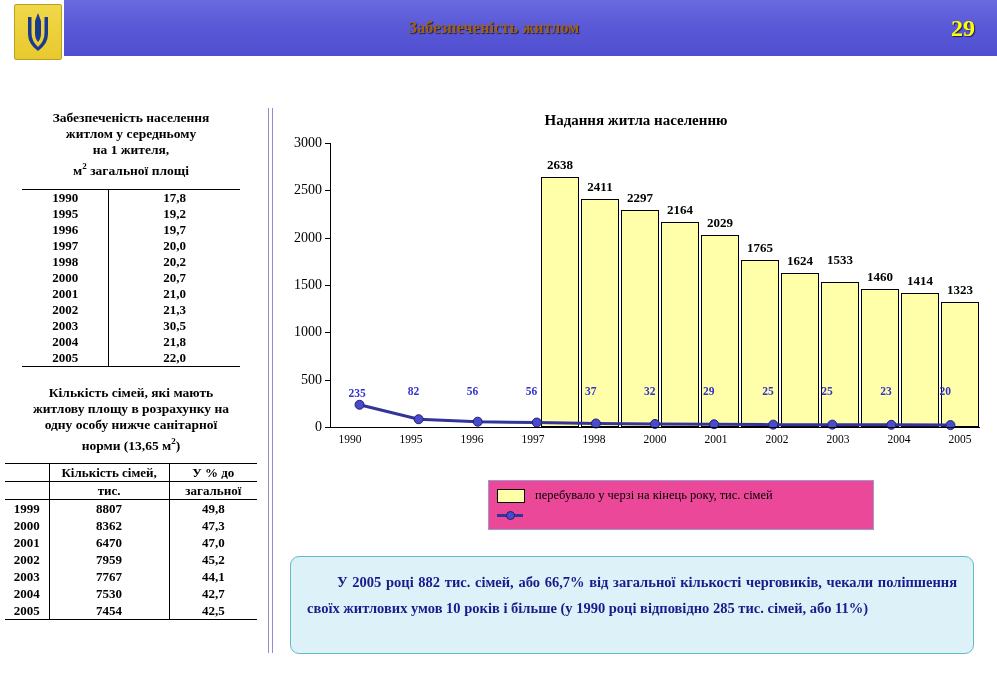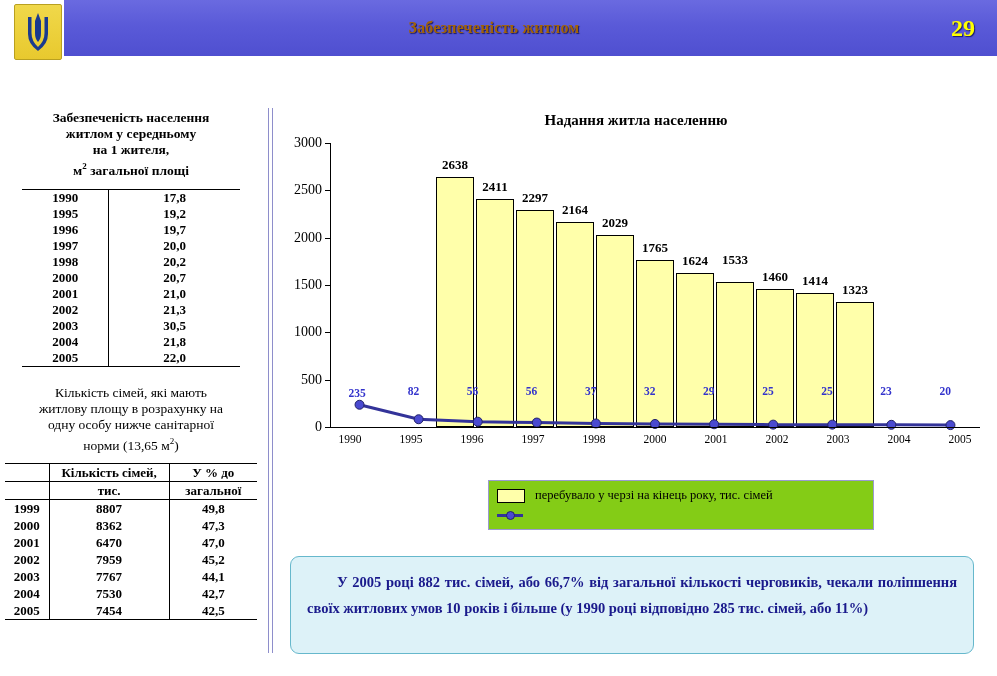--- a/index.html
+++ b/index.html
@@ -63,21 +63,21 @@
     border-collapse:collapse;margin:6px auto 0 auto;width:218px;
     font-size:13px;font-weight:bold;
   }
   table.t1 td{padding:0px 0;height:16px;line-height:16px;}
   table.t1 td.y{width:86px;text-align:center;border-right:1px solid #000;}
   table.t1 td.v{width:130px;text-align:center;}
   table.t1 tr.top td{border-top:1px solid #000;}
   table.t1 tr.last td{border-bottom:1px solid #000;}
 
   .lcaption2{
-    text-align:center;font-size:13.5px;font-weight:normal;color:#000;
+    text-align:center;font-size:13.5px;font-weight:bold;color:#000;
     line-height:16px;padding:18px 12px 6px 12px;
   }
   .lcaption2 sup{font-size:9px;}
 
   table.t2{
     border-collapse:collapse;margin:4px auto 0 auto;width:252px;
     font-size:13px;font-weight:bold;
   }
   table.t2 td,table.t2 th{
     padding:0;height:17px;line-height:17px;text-align:center;font-weight:bold;
@@ -101,21 +101,21 @@
   .plot{
     position:relative;left:0;top:0;width:700px;height:330px;
   }
   .yaxis-label{
     position:absolute;font-size:14px;color:#000;text-align:right;
     width:34px;
   }
   .axis-line{position:absolute;background:#000;}
   .bars{
     position:absolute;left:44px;top:8px;right:6px;bottom:38px;
-    display:flex;align-items:flex-end;justify-content:center;
+    display:flex;align-items:flex-end;justify-content:flex-end;
   }
   .barcol{
     width:40px;position:relative;display:flex;flex-direction:column;
     align-items:center;justify-content:flex-end;height:100%;
   }
   .bar{
     width:38px;background:#ffffaa;border:1px solid #000;
     box-sizing:border-box;
   }
   .bar-label{
@@ -129,21 +129,21 @@
   .xlab{width:40px;text-align:center;font-size:11.5px;color:#000;}
   .line-svg{position:absolute;left:0;top:0;width:700px;height:330px;pointer-events:none;}
   .pt-label{
     position:absolute;font-size:11.5px;color:#3333cc;font-weight:bold;
     white-space:nowrap;
   }
 
   
   .legend{
     position:absolute;left:488px;top:480px;width:368px;
-    border:1px solid #9a9ad0;background:#84cc16;
+    border:1px solid #9a9ad0;background:#ec4899;
     padding:5px 8px;font-size:12.5px;
   }
   .legend-row{display:flex;align-items:center;height:19px;}
   .swatch-box{
     width:26px;height:12px;background:#ffffaa;border:1px solid #000;
     margin-right:10px;flex:none;
   }
   .swatch-line{
     width:26px;height:12px;margin-right:10px;flex:none;position:relative;
   }

